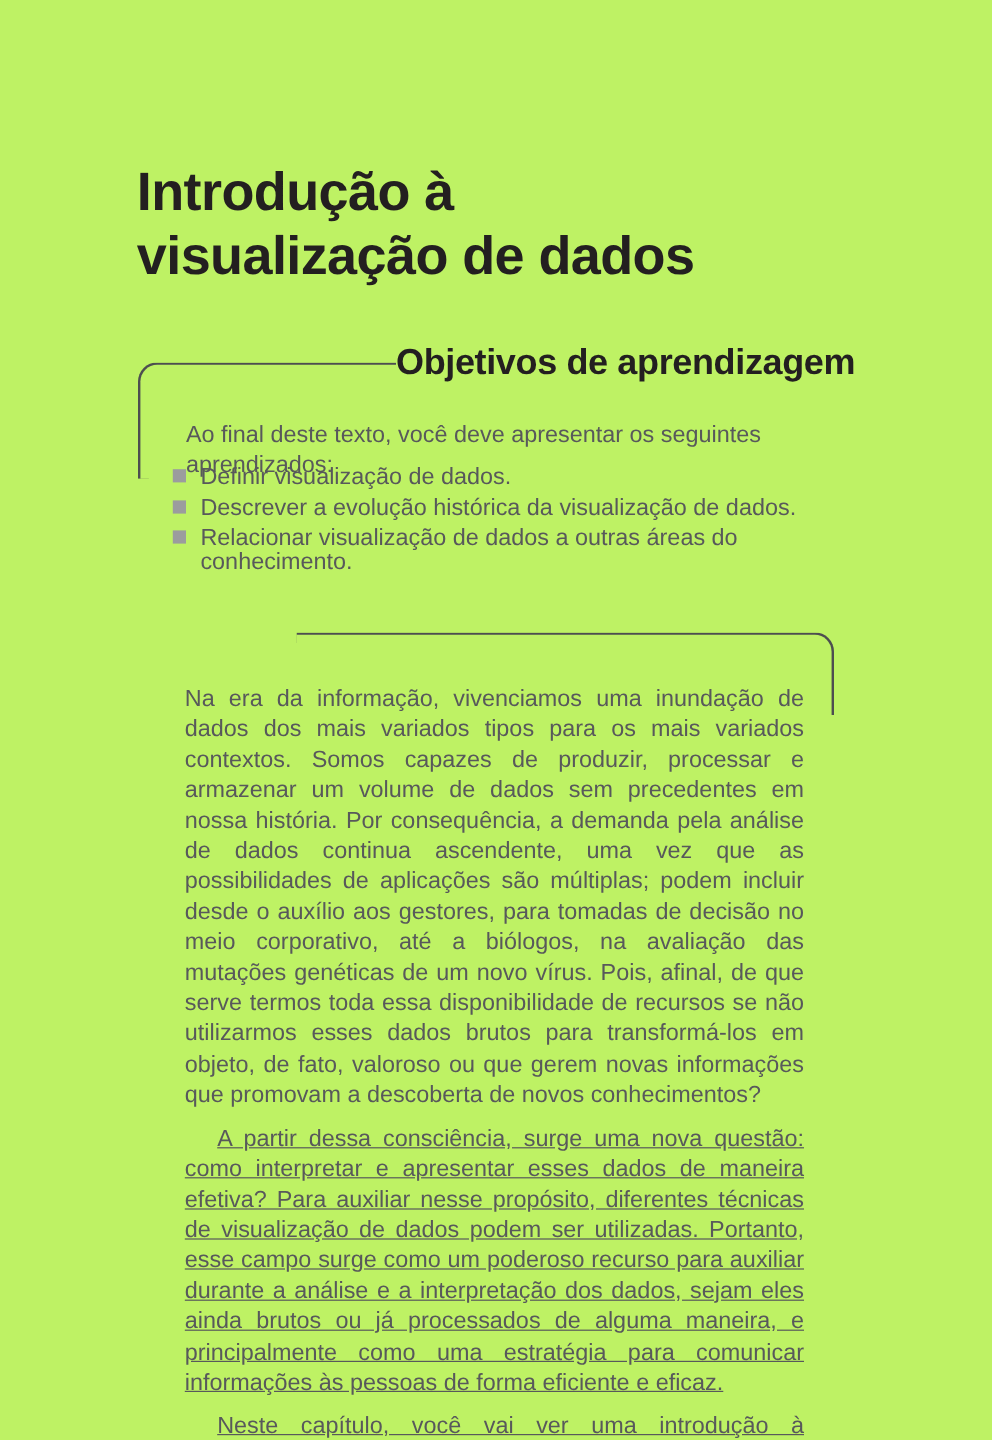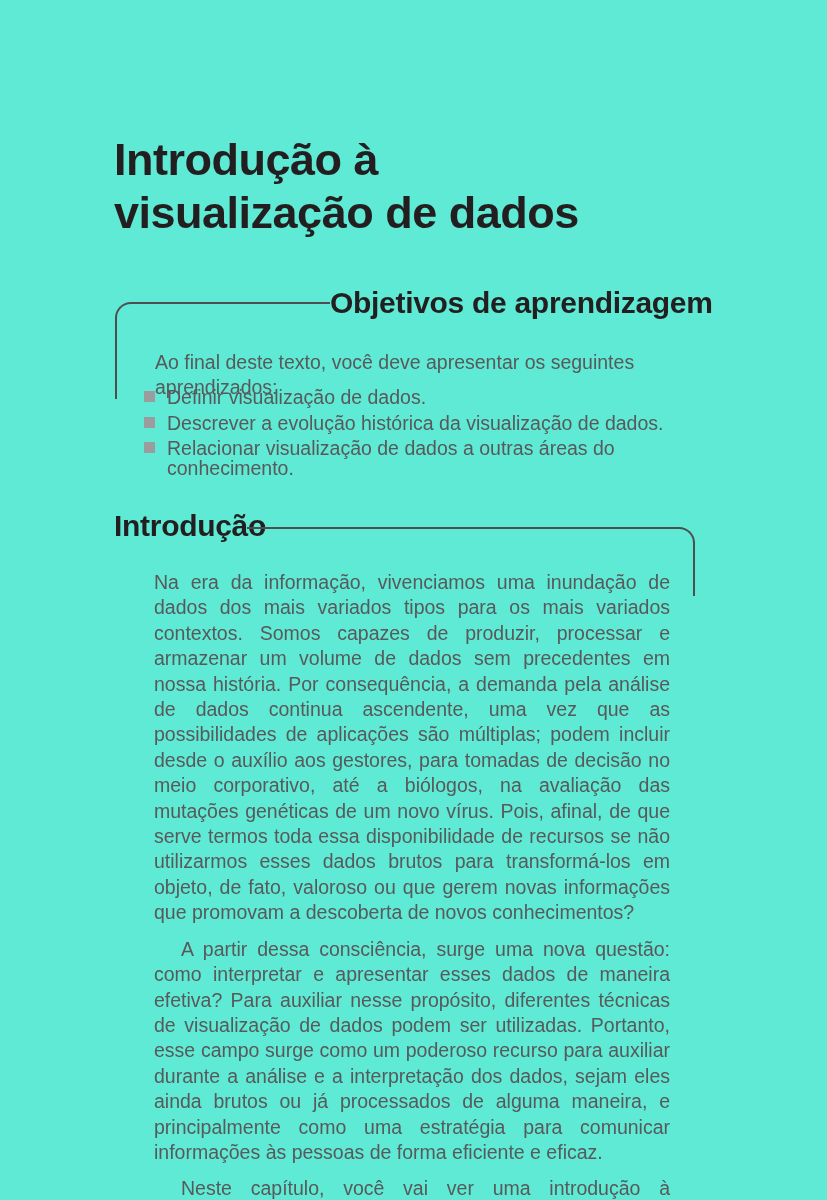--- a/index.html
+++ b/index.html
@@ -4,21 +4,21 @@
 <style>
   html, body {
     margin: 0;
     padding: 0;
     background: #ffffff;
   }
   #page {
     position: relative;
     width: 827px;
     height: 1200px;
-    background: #5eead4;
+    background: #bef264;
     overflow: hidden;
     font-family: "Liberation Sans", "DejaVu Sans", sans-serif;
   }
 
   
   .chapter-title {
     position: absolute;
     left: 114px;
     top: 133px;
     font-size: 45px;
@@ -111,20 +111,21 @@
     font-size: 19.5px;
     line-height: 25.4px;
     color: #58595b;
     text-align: justify;
   }
   .intro-body p {
     margin: 11px;
   }
   .intro-body p.indented {
     text-indent: 27px;
+    text-decoration: underline;
   }
 </style>
 </head>
 <body>
 
 <div id="page">
 
   <h1 class="chapter-title" style="margin:0;">
     <div>Introdução à</div>
     <div>visualização de dados</div>
@@ -143,21 +144,20 @@
     <li class="obj-item">
       <span class="bullet-square"></span>
       <span>Descrever a evolução histórica da visualização de dados.</span>
     </li>
     <li class="obj-item">
       <span class="bullet-square"></span>
       <span>Relacionar visualização de dados a outras áreas do conhecimento.</span>
     </li>
   </ul>
 
-  <h2 class="intro-heading" style="margin:0;">Introdução</h2>
   <div class="intro-frame"></div>
 
   <div class="intro-body">
     <p>Na era da informação, vivenciamos uma inundação de dados dos mais variados tipos para os mais variados contextos. Somos capazes de produzir, processar e armazenar um volume de dados sem precedentes em nossa história. Por consequência, a demanda pela análise de dados continua ascendente, uma vez que as possibilidades de aplicações são múltiplas; podem incluir desde o auxílio aos gestores, para tomadas de decisão no meio corporativo, até a biólogos, na avaliação das mutações genéticas de um novo vírus. Pois, afinal, de que serve termos toda essa disponibilidade de recursos se não utilizarmos esses dados brutos para transformá-los em objeto, de fato, valoroso ou que gerem novas informações que promovam a descoberta de novos conhecimentos?</p>
     <p class="indented">A partir dessa consciência, surge uma nova questão: como interpretar e apresentar esses dados de maneira efetiva? Para auxiliar nesse propósito, diferentes técnicas de visualização de dados podem ser utilizadas. Portanto, esse campo surge como um poderoso recurso para auxiliar durante a análise e a interpretação dos dados, sejam eles ainda brutos ou já processados de alguma maneira, e principalmente como uma estratégia para comunicar informações às pessoas de forma eficiente e eficaz.</p>
     <p class="indented">Neste capítulo, você vai ver uma introdução à visualização de dados, conhecendo definições desse processo, os principais marcos que ajudaram a construir a evolução histórica desse campo e, por fim, vai conferir como relacioná-lo a outras áreas do conhecimento.</p>
   </div>
 
 </div>
 

